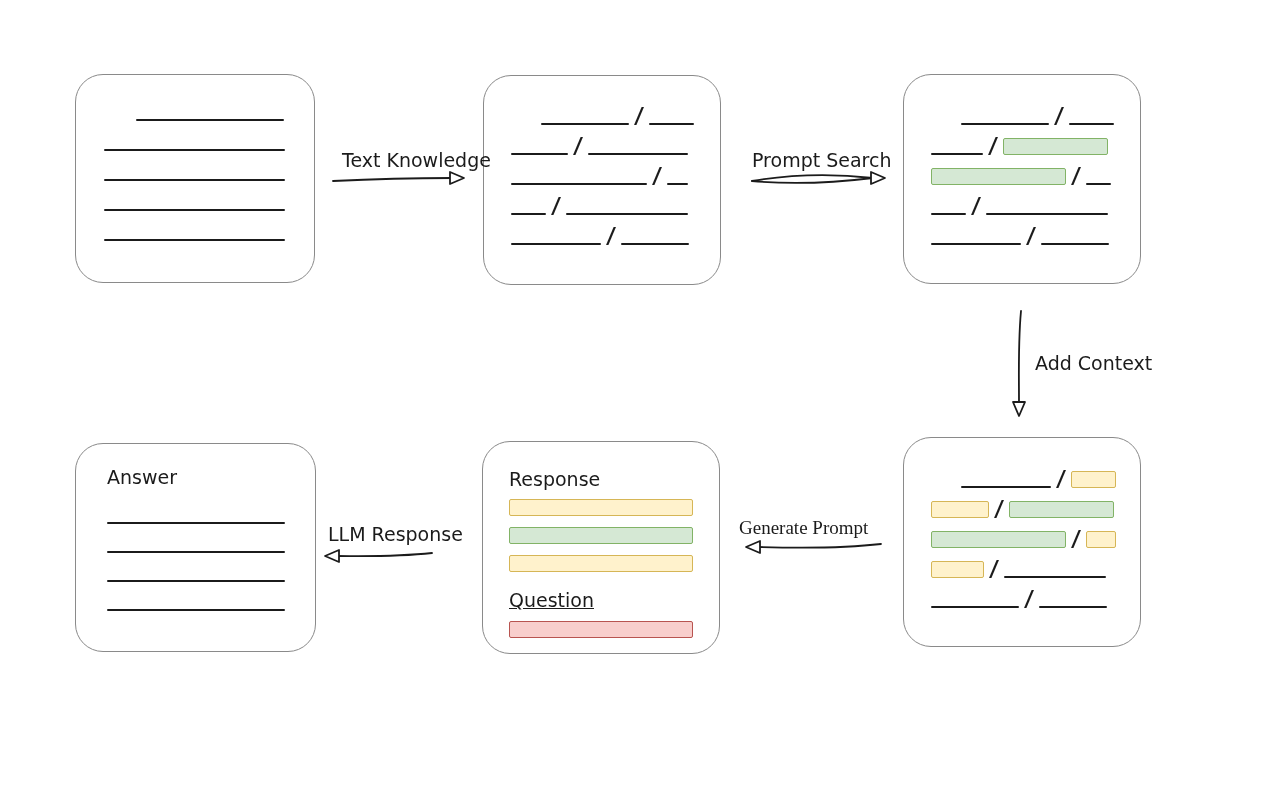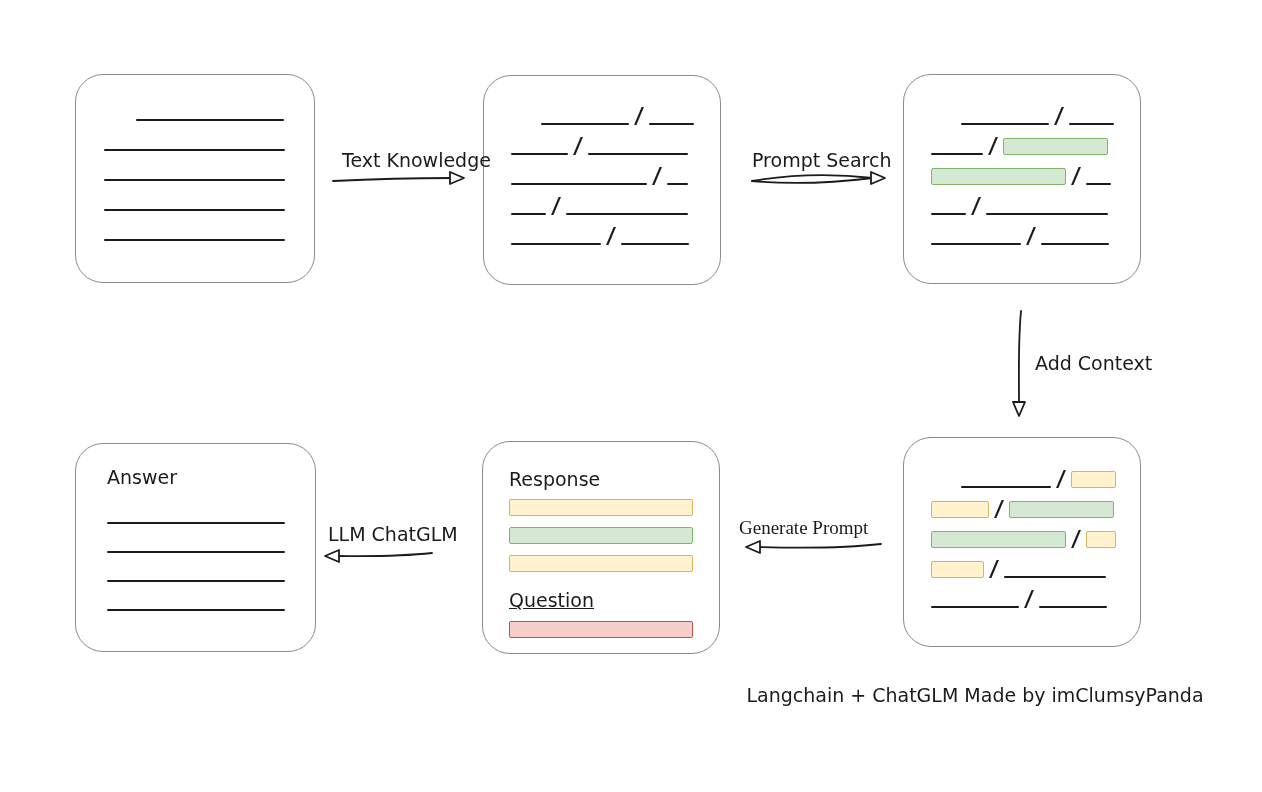--- a/index.html
+++ b/index.html
@@ -210,16 +210,15 @@
             <div class="seg" style="width: 178px;"></div>
           </div>
         </div>
     </div>
   </div>
 
   <div class="arrow-label" style="left:342px;top:149px;">Text Knowledge</div>
   <div class="arrow-label" style="left:752px;top:149px;">Prompt Search</div>
   <div class="arrow-label" style="left:1035px;top:352px;">Add Context</div>
   <div class="arrow-label" style="left:739px;top:517px;font-family:Liberation Serif, serif;">Generate Prompt</div>
-  <div class="arrow-label" style="left:328px;top:523px;">LLM ChatGLM</div>
-
-  <div class="caption">Langchain + ChatGLM Made by imClumsyPanda</div>
+  <div class="arrow-label" style="left:328px;top:523px;">LLM Response</div>
+
 </div>
 
 </body></html>

